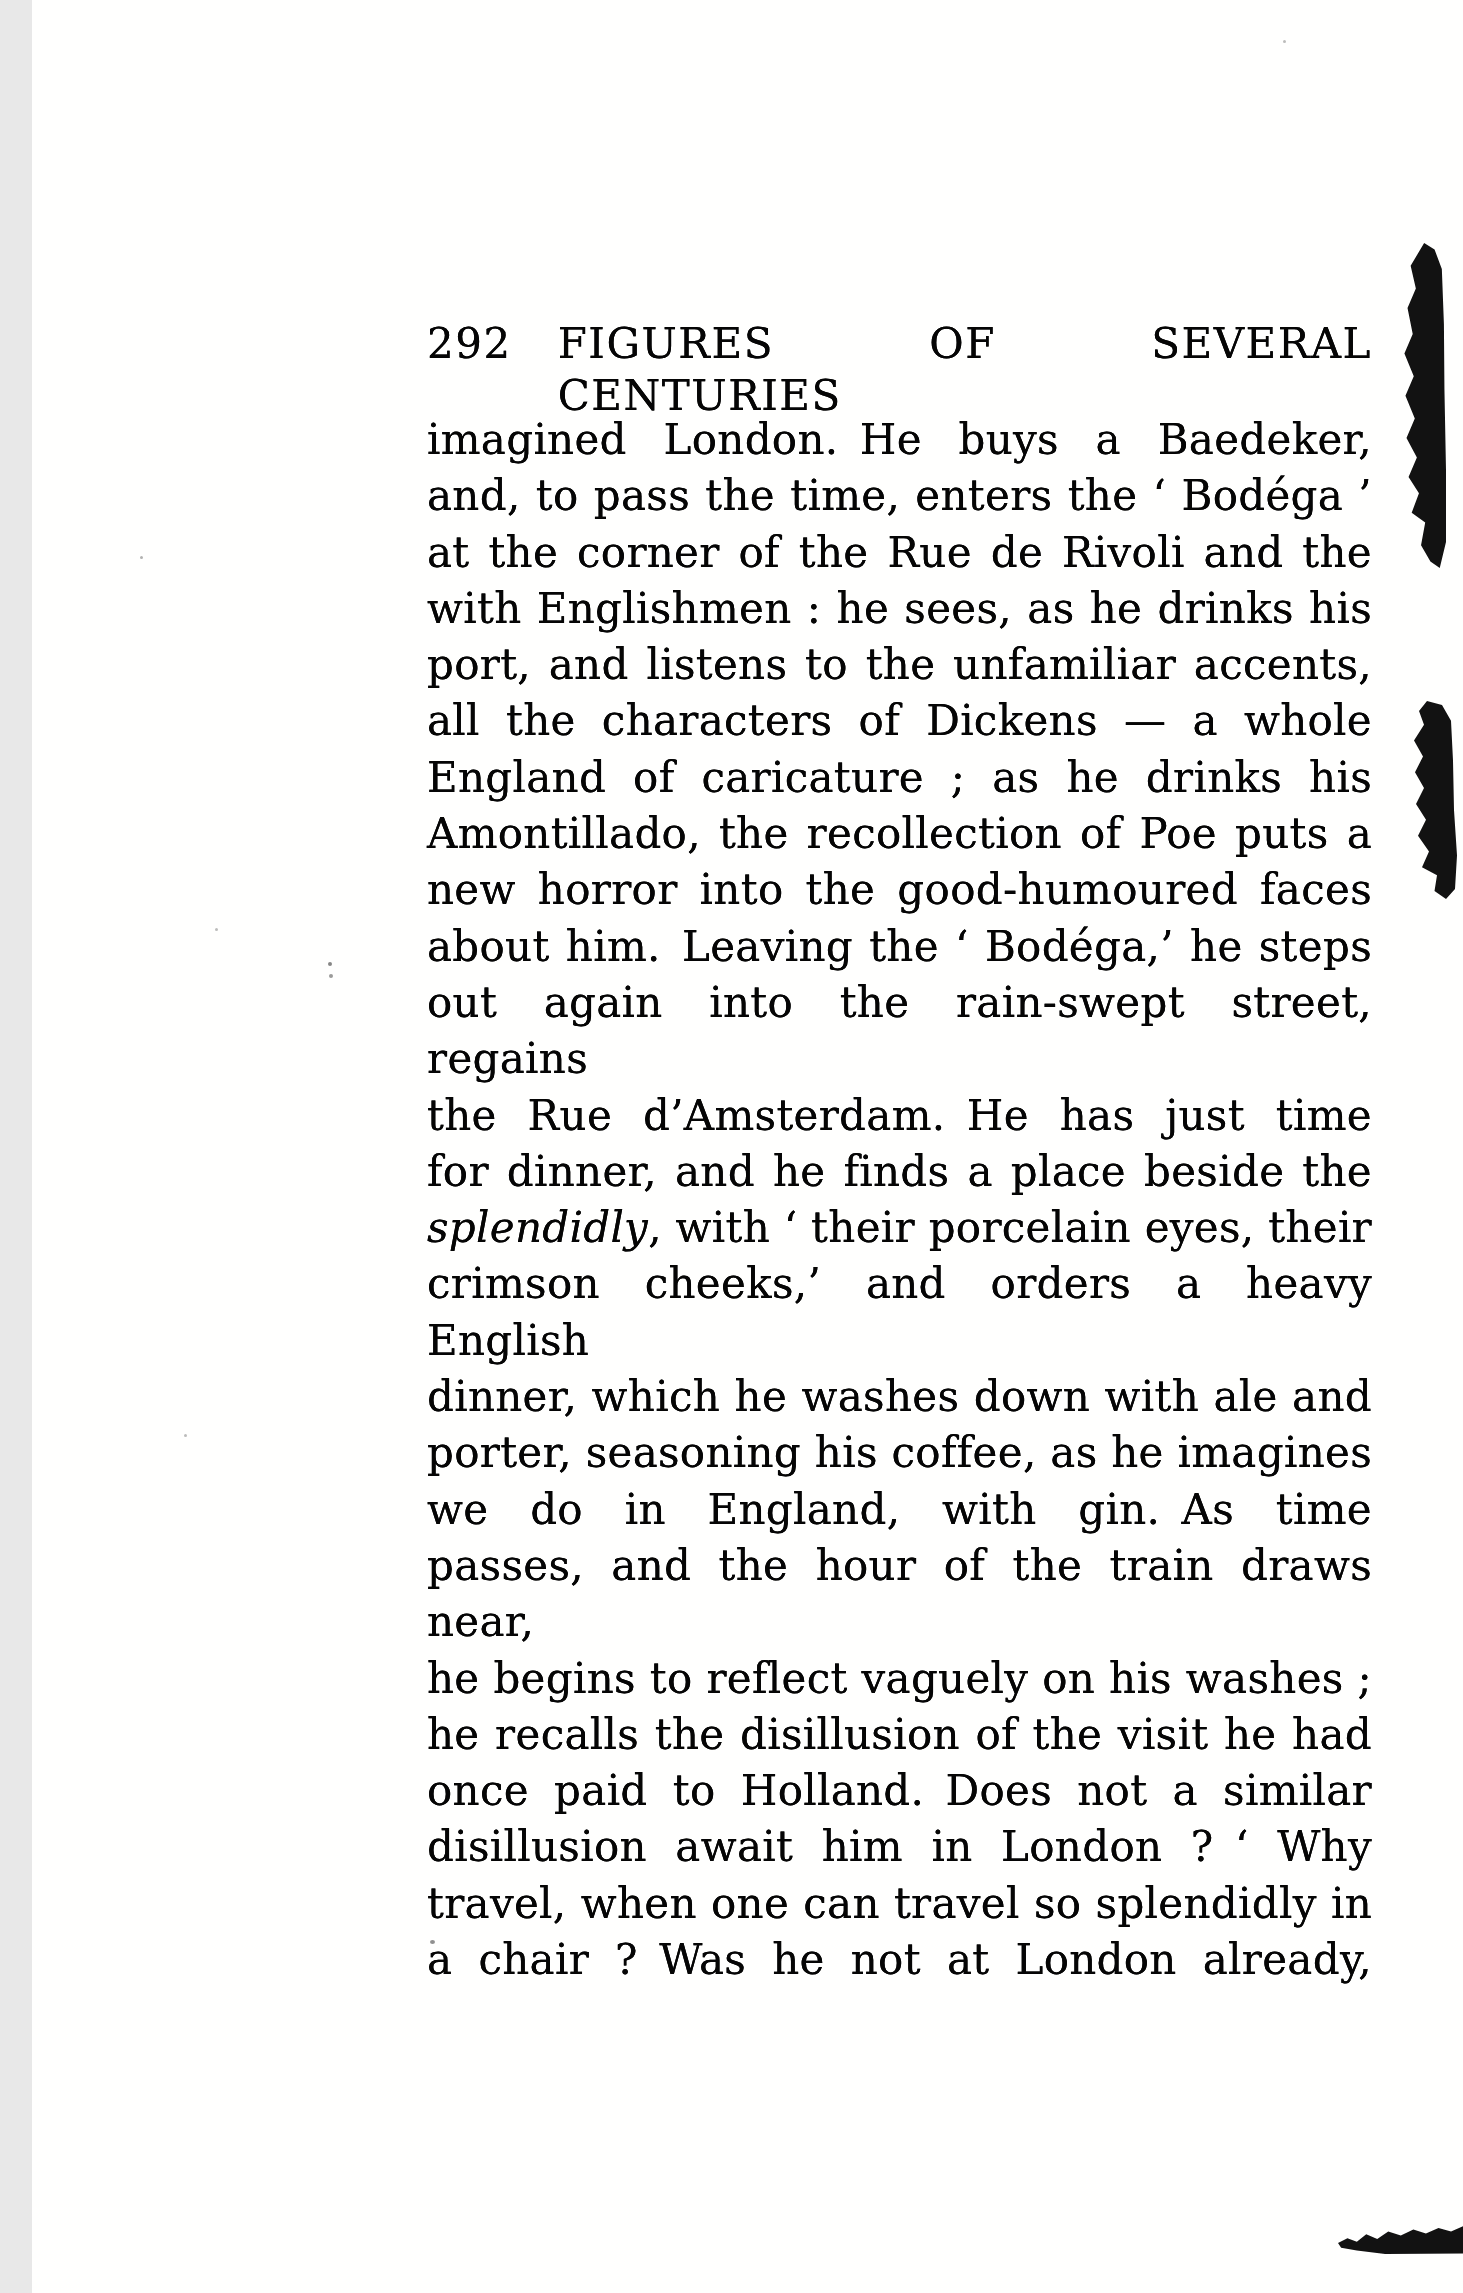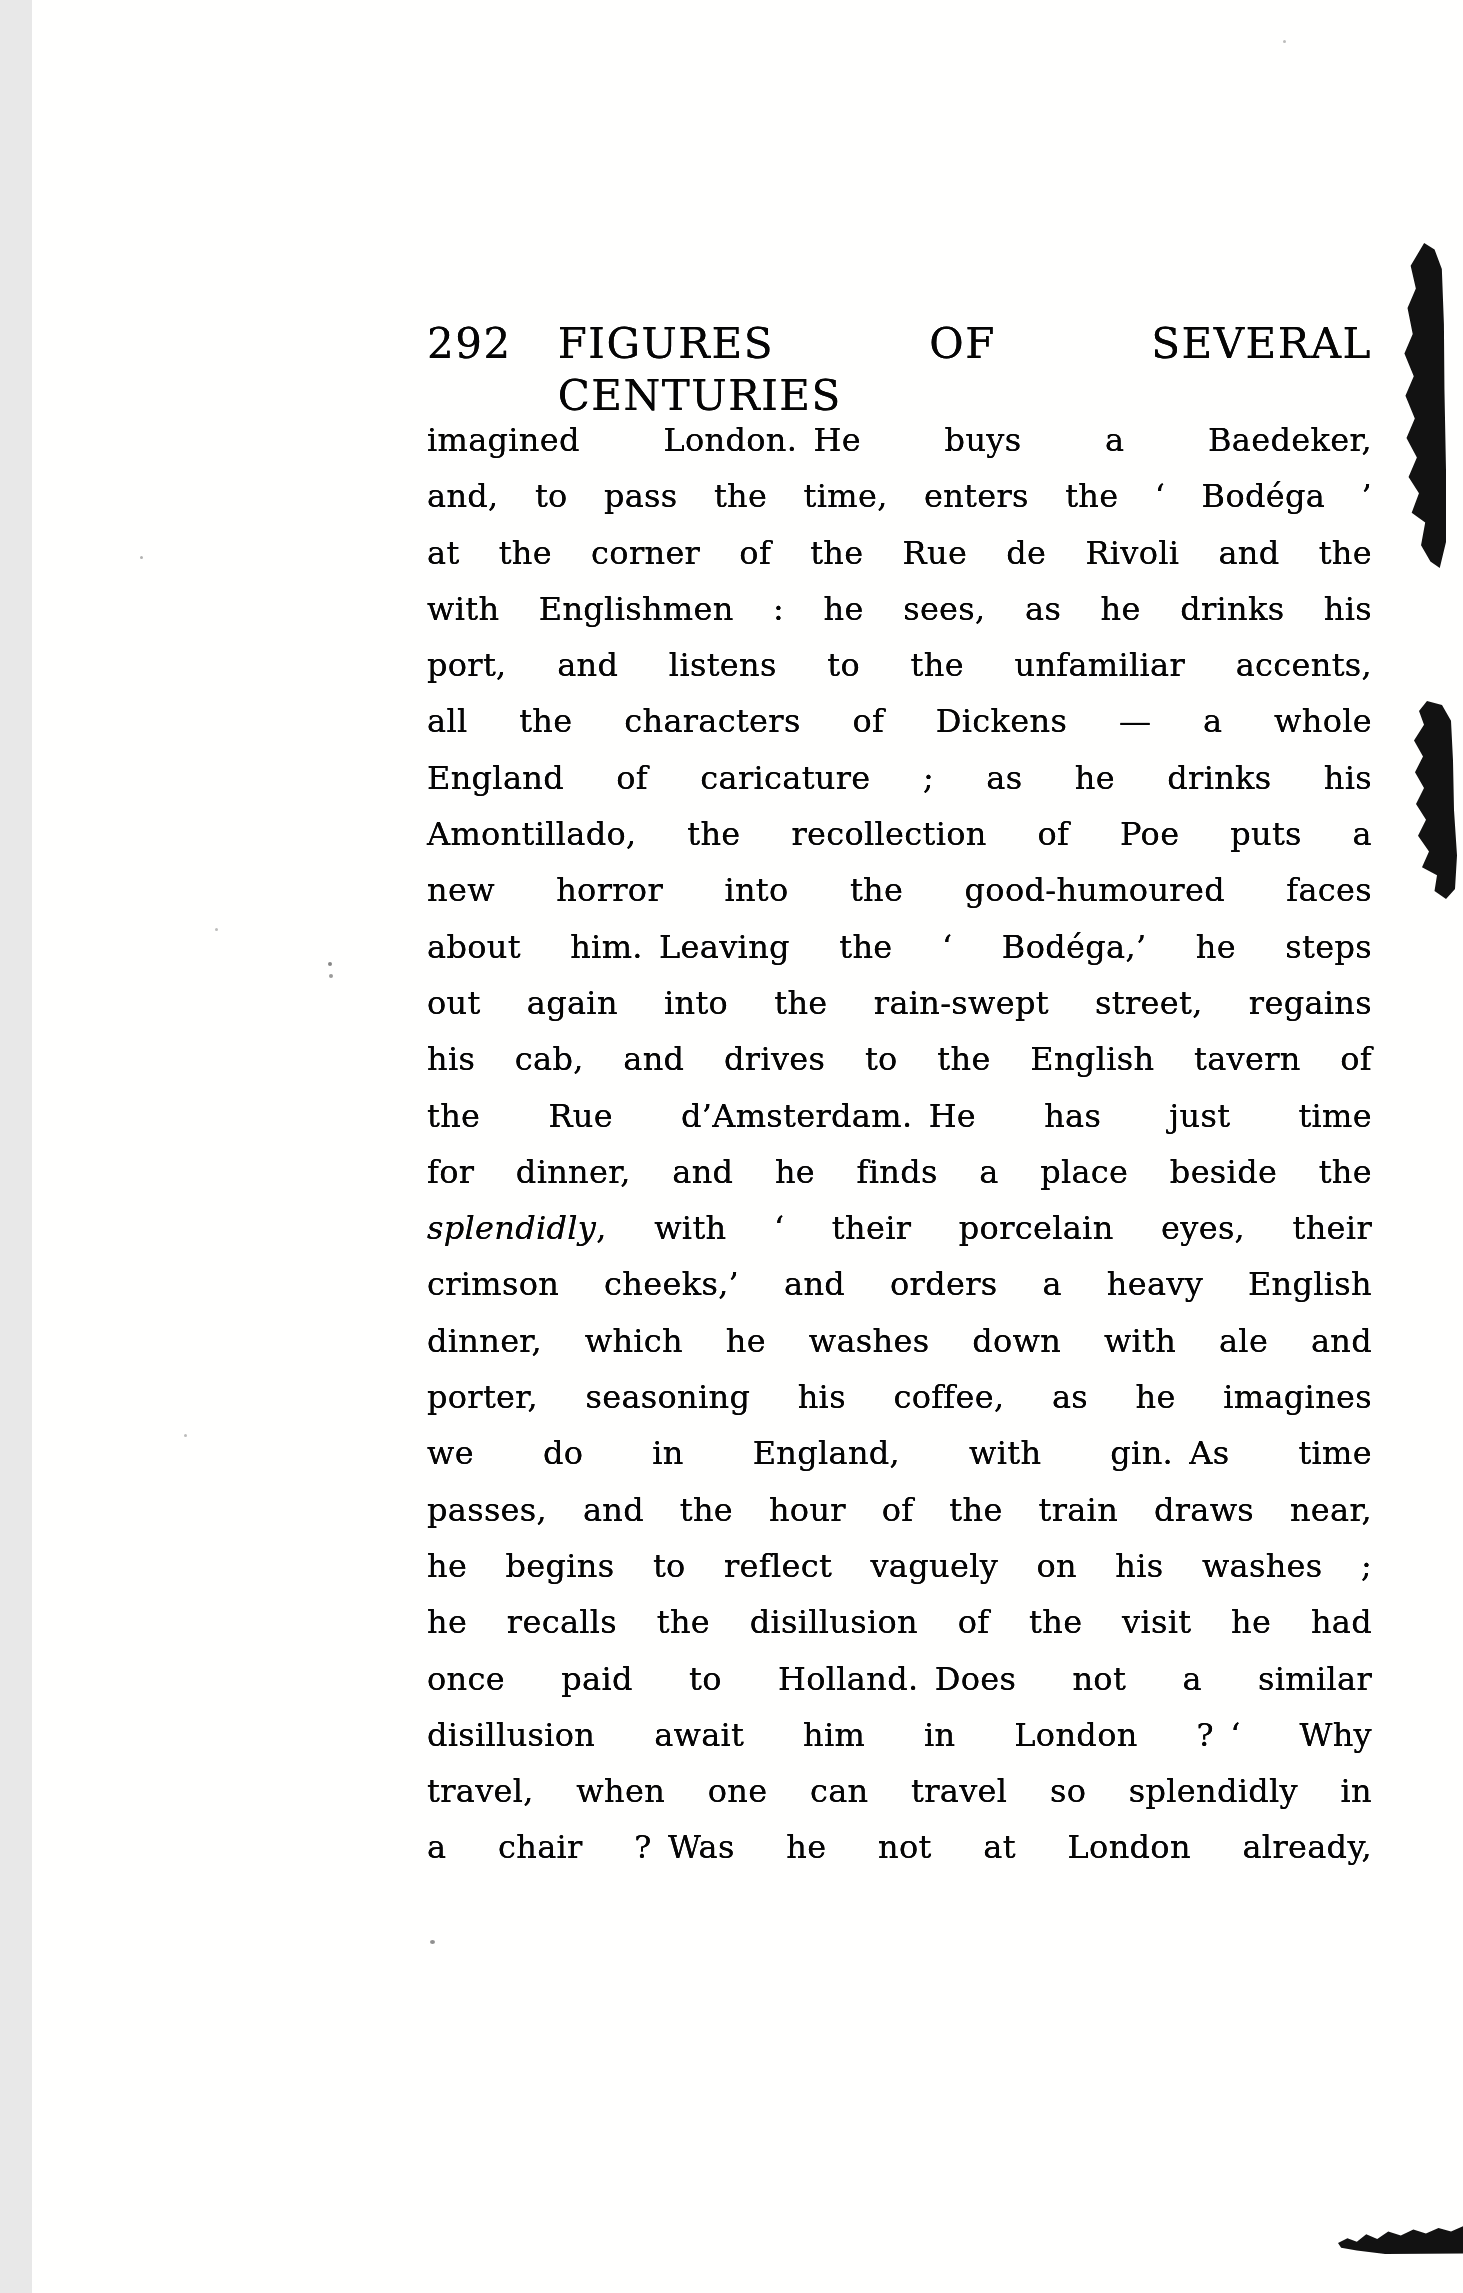--- a/index.html
+++ b/index.html
@@ -25,21 +25,21 @@
   .running-head .title{
     flex:1 1 auto;margin-left:46px;
     text-align:justify;text-align-last:justify;
     white-space:normal;
   }
   .body-text{
     position:absolute;
     left:395px;top:412px;width:945px;
   }
   .line{
-    font-size:32px;
+    font-size:42px;
     line-height:56.3px;
     letter-spacing:0.3px;
     text-align:justify;
     text-align-last:justify;
     text-shadow:0 0 0.6px #000;
   }
   .it{font-style:italic;}
   .artifact{position:absolute;background:#000;opacity:0.93;filter:blur(0.5px);}
   .artifact-1{
     left:1362px;top:243px;width:52px;height:325px;
@@ -70,21 +70,20 @@
       <div class="line"><span>and, to pass the time, enters the ‘ Bodéga ’</span></div>
       <div class="line"><span>at the corner of the Rue de Rivoli and the</span></div>
       <div class="line"><span>with Englishmen : he sees, as he drinks his</span></div>
       <div class="line"><span>port, and listens to the unfamiliar accents,</span></div>
       <div class="line"><span>all the characters of Dickens — a whole</span></div>
       <div class="line"><span>England of caricature ; as he drinks his</span></div>
       <div class="line"><span>Amontillado, the recollection of Poe puts a</span></div>
       <div class="line"><span>new horror into the good-humoured faces</span></div>
       <div class="line"><span>about him. Leaving the ‘ Bodéga,’ he steps</span></div>
       <div class="line"><span>out again into the rain-swept street, regains</span></div>
-      <div class="line"><span>his cab, and drives to the English tavern of</span></div>
       <div class="line"><span>the Rue d’Amsterdam. He has just time</span></div>
       <div class="line"><span>for dinner, and he finds a place beside the</span></div>
       <div class="line"><span class="it">splendidly</span><span>, with ‘ their porcelain eyes, their</span></div>
       <div class="line"><span>crimson cheeks,’ and orders a heavy English</span></div>
       <div class="line"><span>dinner, which he washes down with ale and</span></div>
       <div class="line"><span>porter, seasoning his coffee, as he imagines</span></div>
       <div class="line"><span>we do in England, with gin. As time</span></div>
       <div class="line"><span>passes, and the hour of the train draws near,</span></div>
       <div class="line"><span>he begins to reflect vaguely on his washes ;</span></div>
       <div class="line"><span>he recalls the disillusion of the visit he had</span></div>

